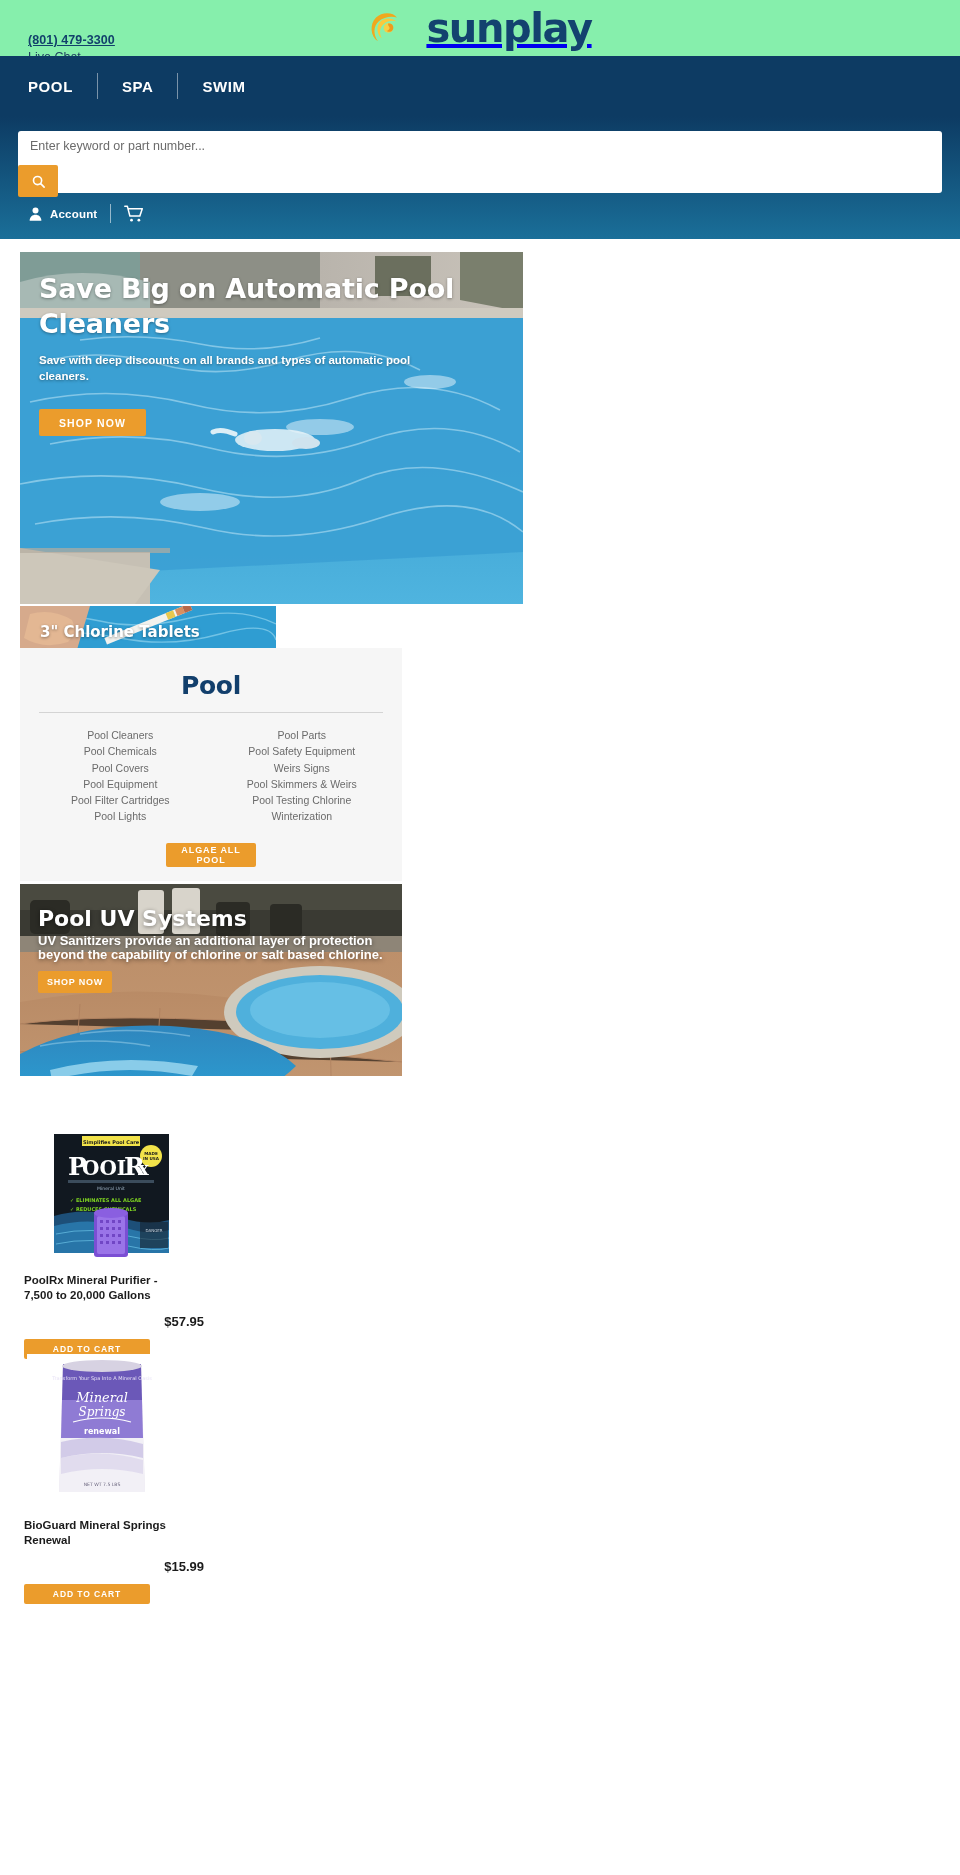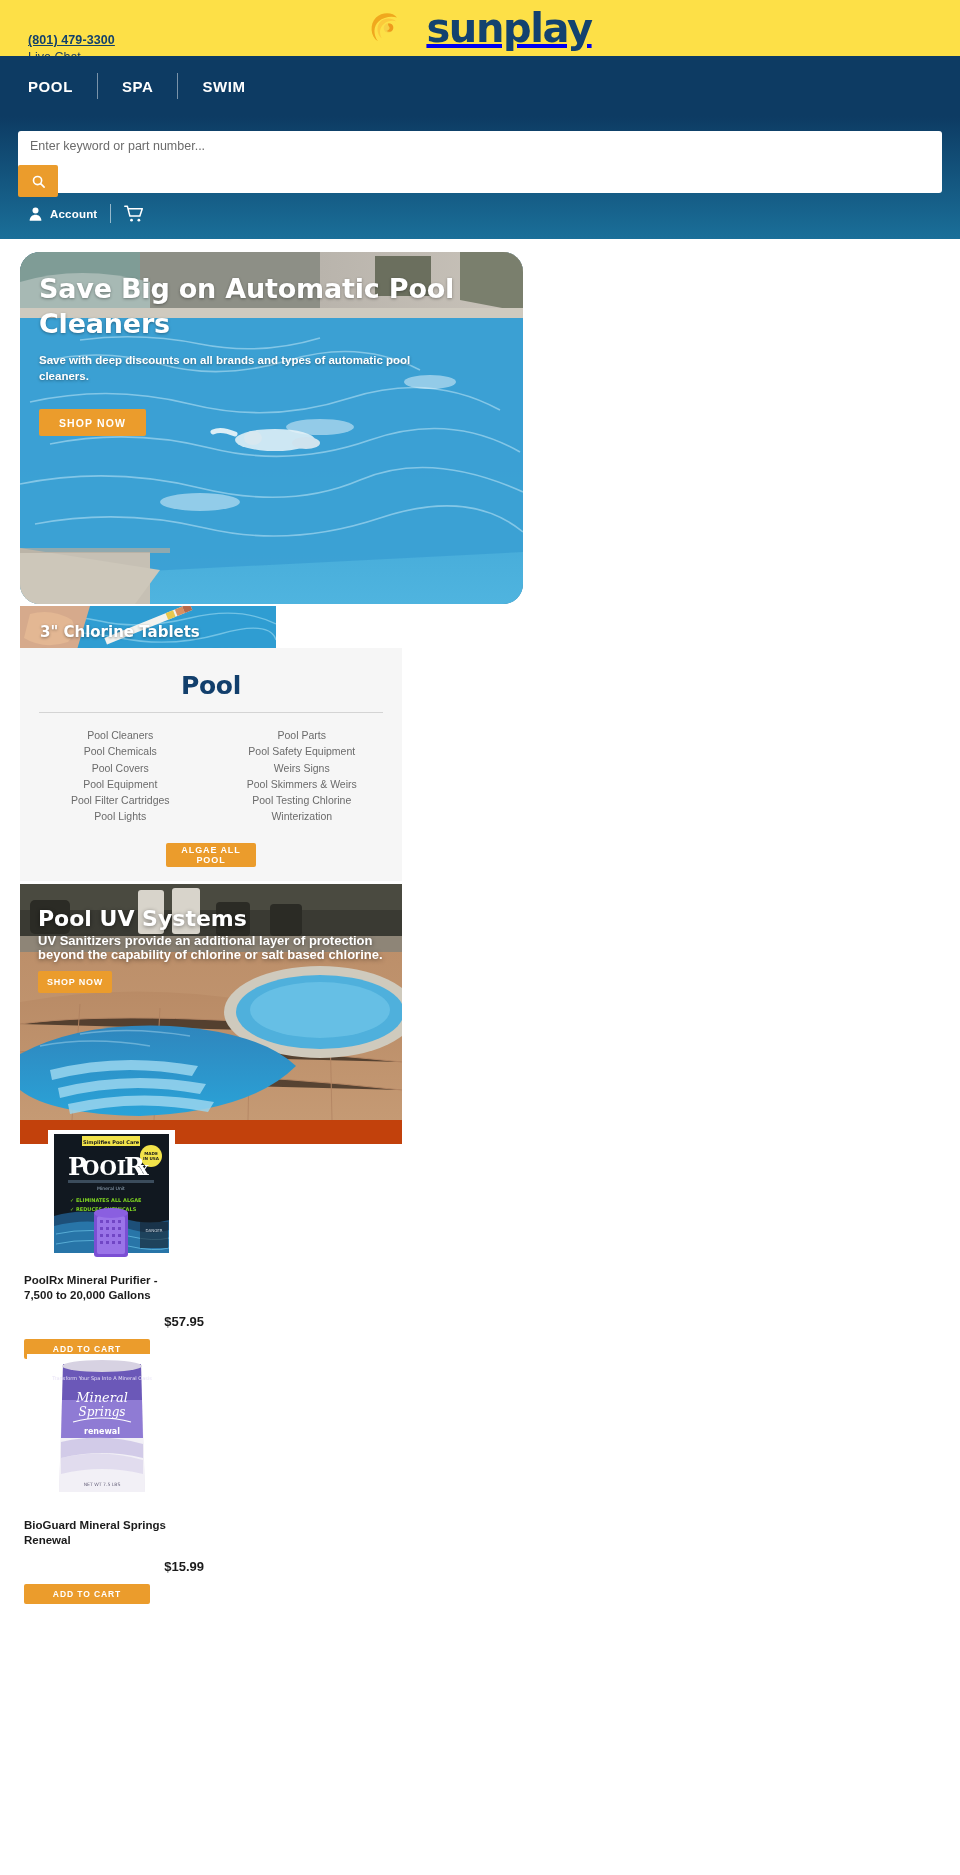--- a/index.html
+++ b/index.html
@@ -8,21 +8,21 @@
     background: #ffffff;
     font-family: "Liberation Sans", sans-serif;
     -webkit-font-smoothing: antialiased;
   }
   body { width: 960px; height: 1875px; overflow: hidden; position: relative; }
 
   
   .topbar {
     position: relative;
     height: 56px;
-    background: #fde047;
+    background: #86efac;
   }
   .topbar-phone {
     position: absolute;
     left: 28px; top: 33px;
     font-size: 12.5px;
     font-weight: 700;
     color: #12406b;
     letter-spacing: .1px;
     white-space: nowrap;
   }
@@ -139,21 +139,20 @@
   .acct svg, .cart svg { display: block; }
   .vline { width:1px; height:19px; background: rgba(255,255,255,.55); }
 
   
   .hero {
     position: absolute;
     left: 20px; top: 252px;
     width: 503px; height: 352px;
     overflow: hidden;
     background: #2f7fa8;
-    border-radius: 20px;
   }
   .hero-img { position:absolute; inset:0; }
   .hero-overlay {
     position: absolute;
     left: 19px; top: 20px;
     width: 420px;
   }
   .hero h2 {
     font-size: 27px;
     line-height: 1.28;
@@ -253,23 +252,23 @@
     line-height: 16.3px;
     white-space: nowrap;
   }
   .cat-btnwrap { text-align: center; margin-top: 14px; }
   .cat-btnwrap .btn-orange { width: 90px; height: 24px; font-size: 9px; letter-spacing: .9px; }
 
   
   .uv {
     position: absolute;
     left: 20px; top: 884px;
-    width: 382px; height: 260px;
+    width: 382px; height: 192px;
     overflow: hidden;
-    background: #c2410c;
+    background: #404040;
   }
   .uv-img { position: absolute; inset: 0; }
   .uv h3 {
     position: absolute;
     left: 18px; top: 22px;
     font-size: 22px;
     font-weight: 700;
     color: #ffffff;
     text-shadow: 0 1px 4px rgba(0,0,0,.45);
     white-space: nowrap;

